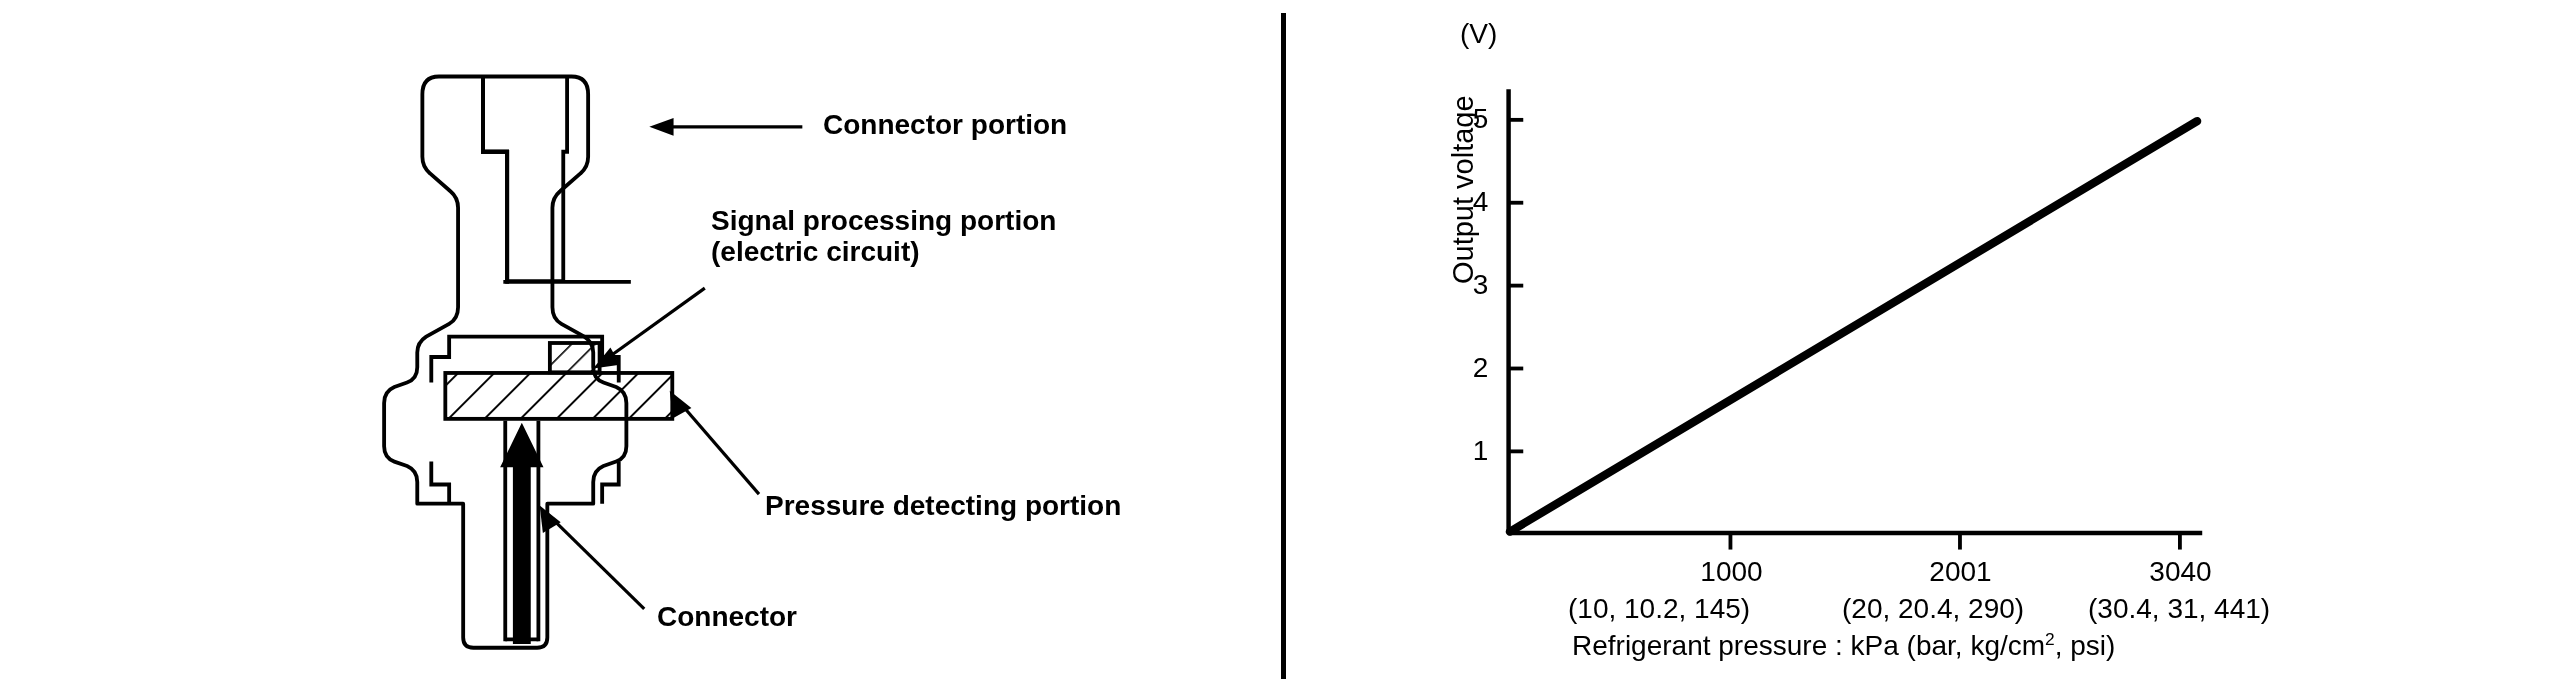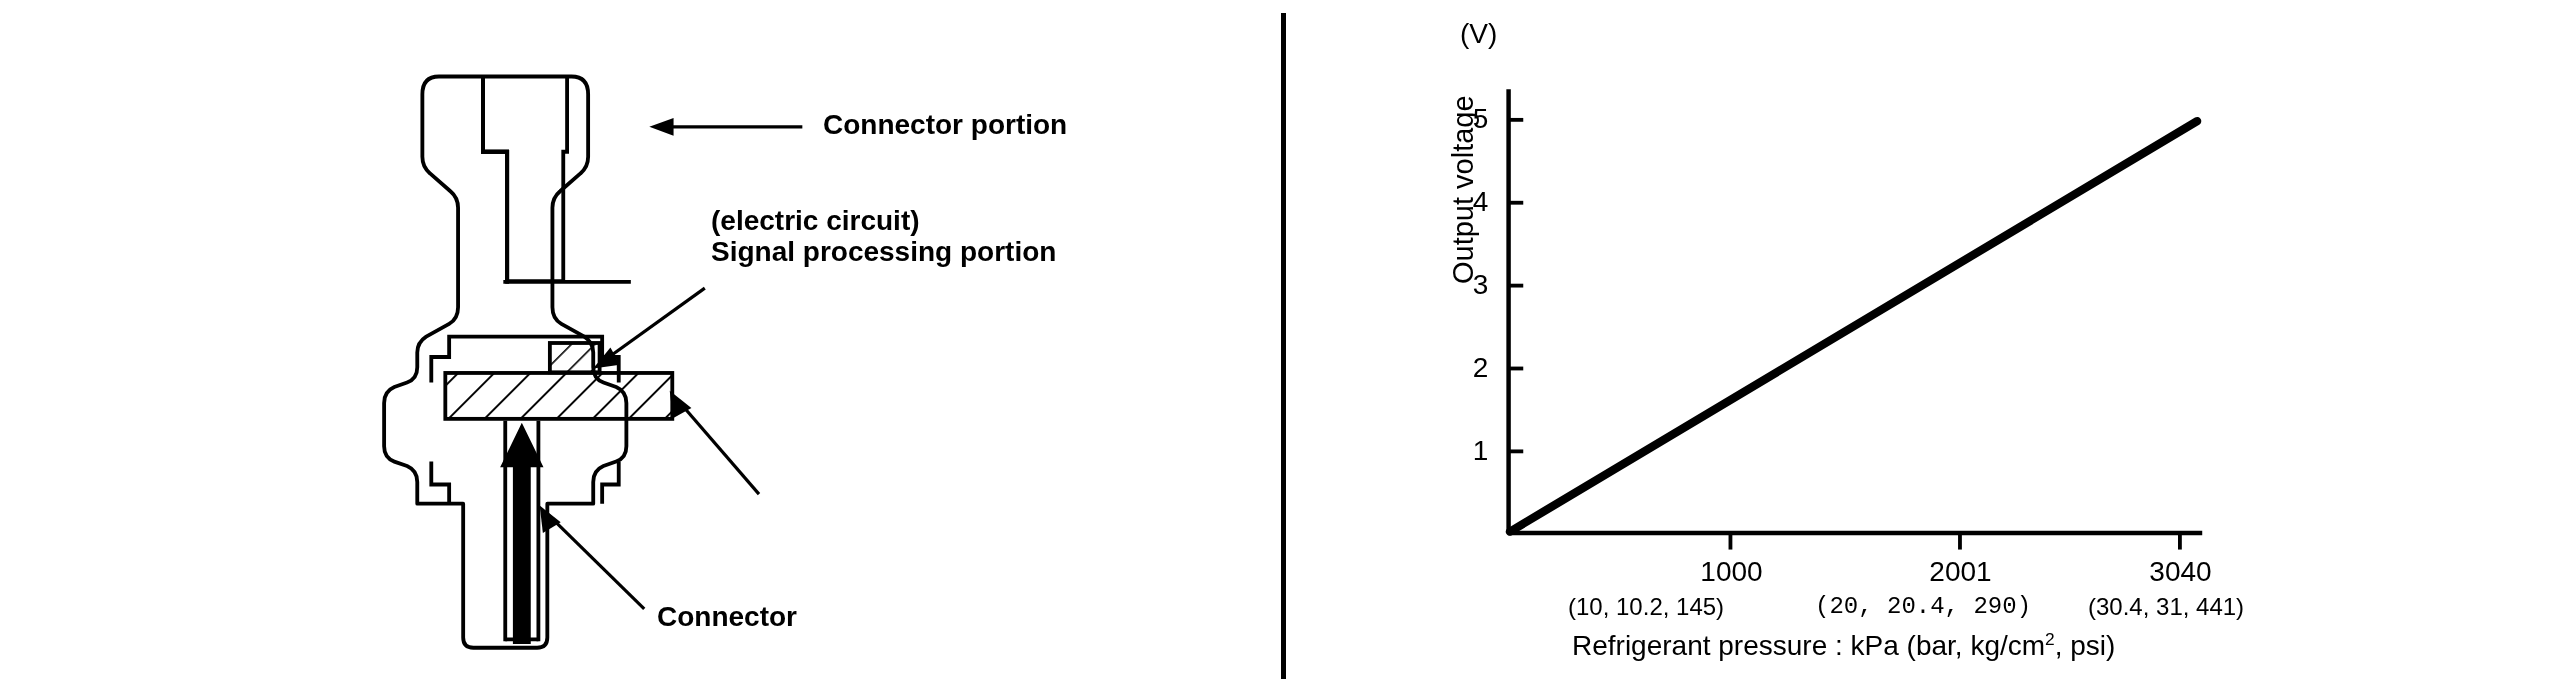--- a/index.html
+++ b/index.html
@@ -7,21 +7,21 @@
        font-family:"Liberation Sans", sans-serif;color:#000;}
   .panel{position:absolute;top:0;height:693px;}
   #left-panel{left:0;width:1284px;font-weight:bold;}
   #right-panel{left:1284px;width:1292px;}
   .divider{position:absolute;left:1281px;top:12.8px;width:4.5px;height:666px;background:#000;}
   .lbl{position:absolute;white-space:nowrap;font-size:28px;line-height:1.18;}
   .lbl.two-line{line-height:1.12;}
   svg{display:block;overflow:visible;}
   .fig-svg{position:absolute;left:0;top:0;}
   .tick-num{position:absolute;font-size:28px;white-space:nowrap;text-align:center;}
-  .paren{position:absolute;font-size:24px;white-space:nowrap;}
+  .paren{position:absolute;font-size:28px;white-space:nowrap;}
   .axis-caption{position:absolute;font-size:28px;white-space:nowrap;margin-left:20px;}
   .unit-v{position:absolute;font-size:28px;}
   .chart-title{position:absolute;font-size:29px;white-space:nowrap;}
   .ylabel{position:absolute;font-size:29px;white-space:nowrap;
           transform-origin:0 0;transform:rotate(-90deg);}
   sup{font-size:0.62em;vertical-align:super;line-height:0;}
 </style>
 </head>
 <body>
 
@@ -112,24 +112,25 @@
       <polygon points="1050,613 1055,656 1084,640" fill="#000" stroke="none"></polygon>
 
       <line x1="858" y1="806" x2="1010" y2="955"></line>
       <polygon points="846,793 851,836 879,819" fill="#000" stroke="none"></polygon>
     </g>
   </svg>
 
   <div class="lbl" style="left:823px;top:108px;">Connector portion</div>
 
   <div class="lbl two-line" style="left:711px;top:205px;">
+    <div>Signal processing portion</div>
     <div>(electric circuit)</div>
-    <div>Signal processing portion</div>
   </div>
 
+  <div class="lbl" style="left:765px;top:489px;">Pressure detecting portion</div>
 
   <div class="lbl" style="left:657px;top:600px;">Connector</div>
 </div>
 
 <div class="divider"></div>
 
 <div class="panel" id="right-panel">
 
 
   <div class="unit-v" style="left:176px;top:18px;">(V)</div>
@@ -163,20 +164,20 @@
   <div class="tick-num" style="left:182px;top:186px;width:29px;">4</div>
   <div class="tick-num" style="left:182px;top:269px;width:29px;">3</div>
   <div class="tick-num" style="left:182px;top:352px;width:29px;">2</div>
   <div class="tick-num" style="left:182px;top:435px;width:29px;">1</div>
 
   <div class="tick-num" style="left:390px;top:556px;width:115px;">1000</div>
   <div class="tick-num" style="left:619px;top:556px;width:115px;">2001</div>
   <div class="tick-num" style="left:839px;top:556px;width:115px;">3040</div>
 
   <div class="paren" style="left:284px;top:593px;">(10, 10.2, 145)</div>
-  <div class="paren" style="left:531px;top:593px;font-family:Liberation Mono, monospace;">(20, 20.4, 290)</div>
+  <div class="paren" style="left:558px;top:593px;">(20, 20.4, 290)</div>
   <div class="paren" style="left:804px;top:593px;">(30.4, 31, 441)</div>
 
   <div class="axis-caption" style="left:268px;top:630px;">
     <span>Refrigerant pressure : kPa (bar, kg/cm</span><sup>2</sup><span>, psi)</span>
   </div>
 </div>
 
 
 </body></html>

